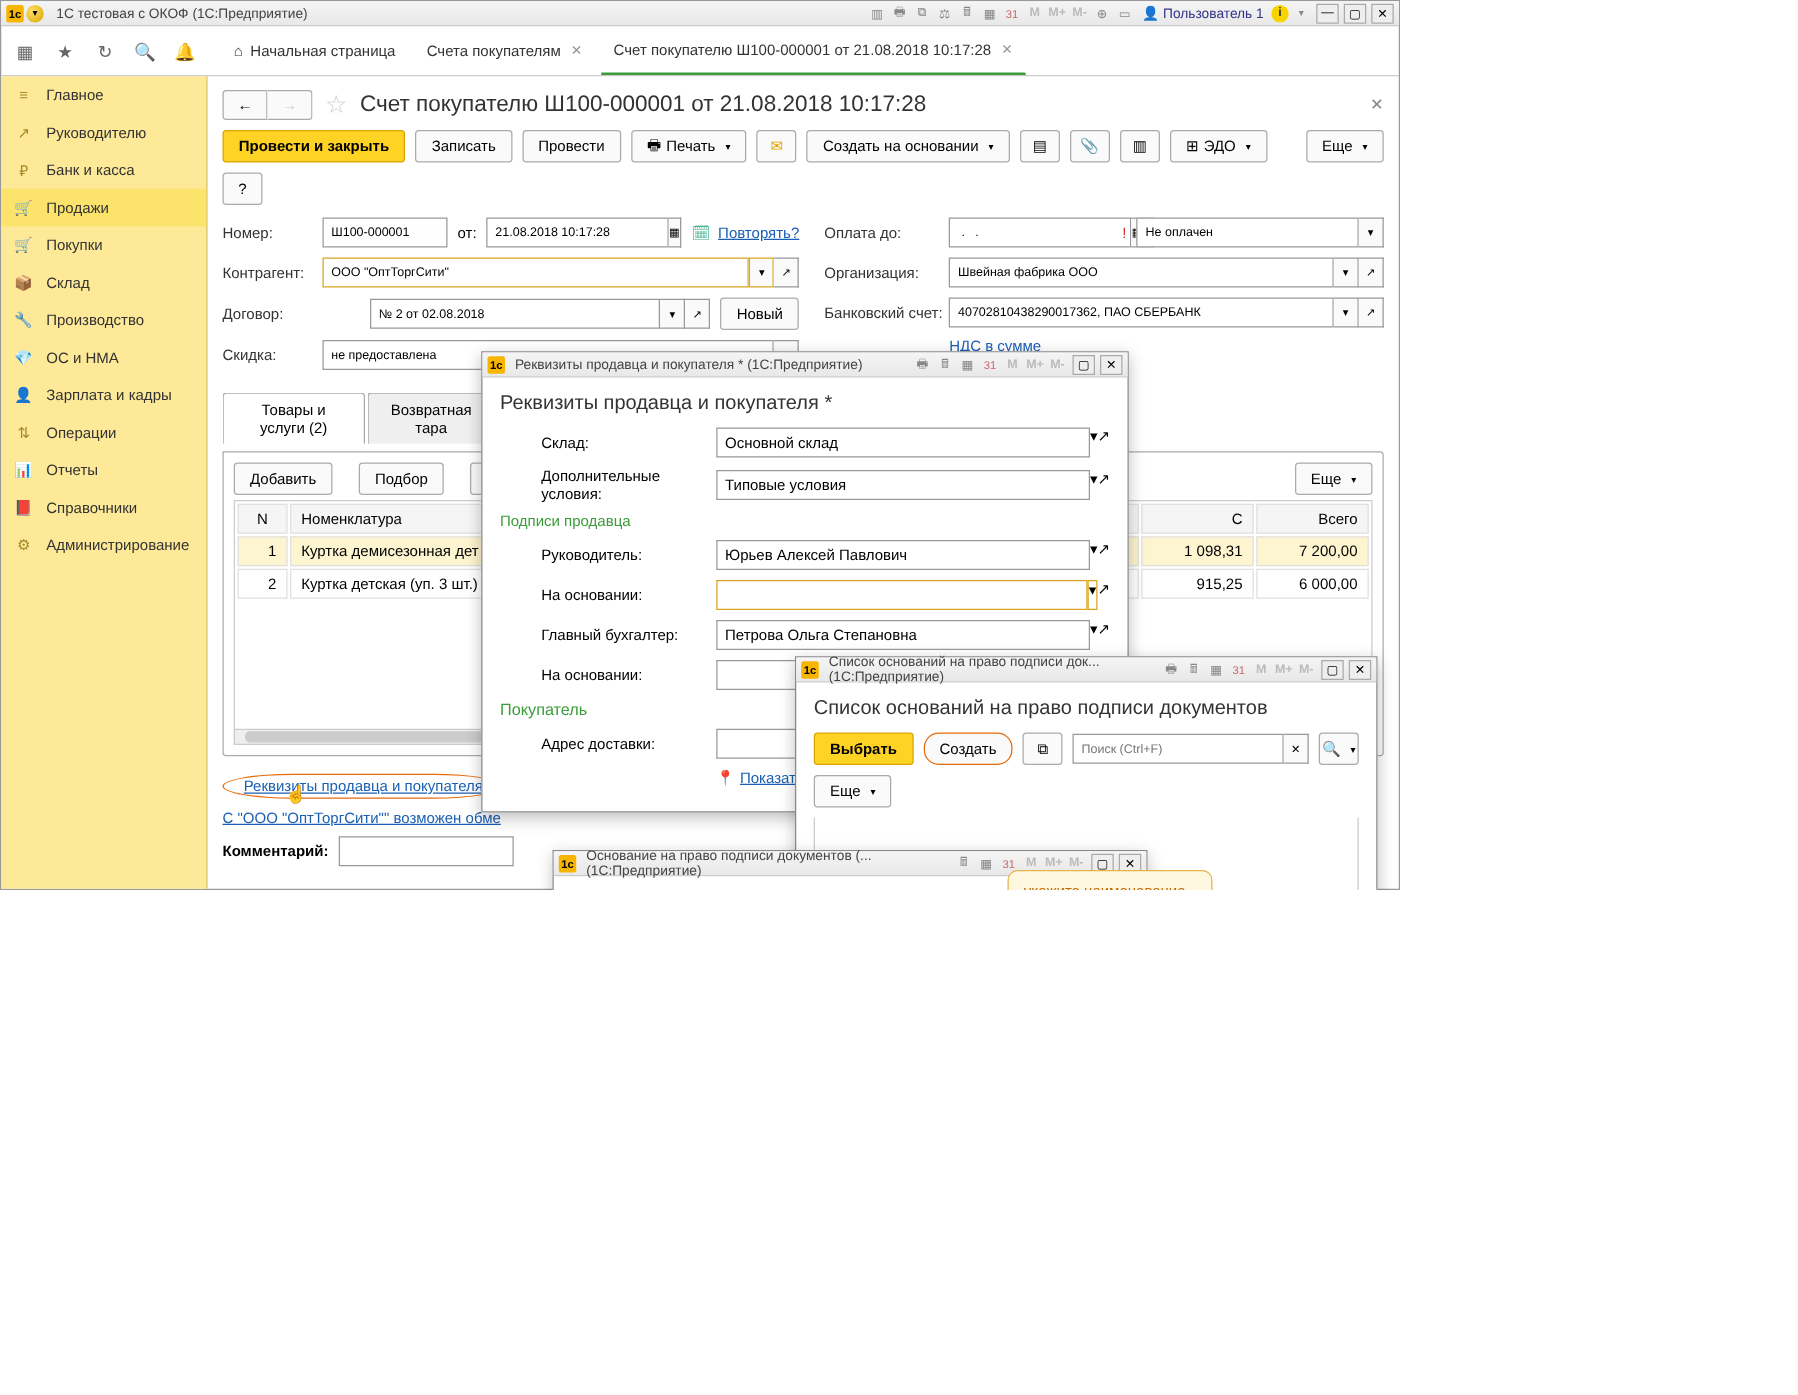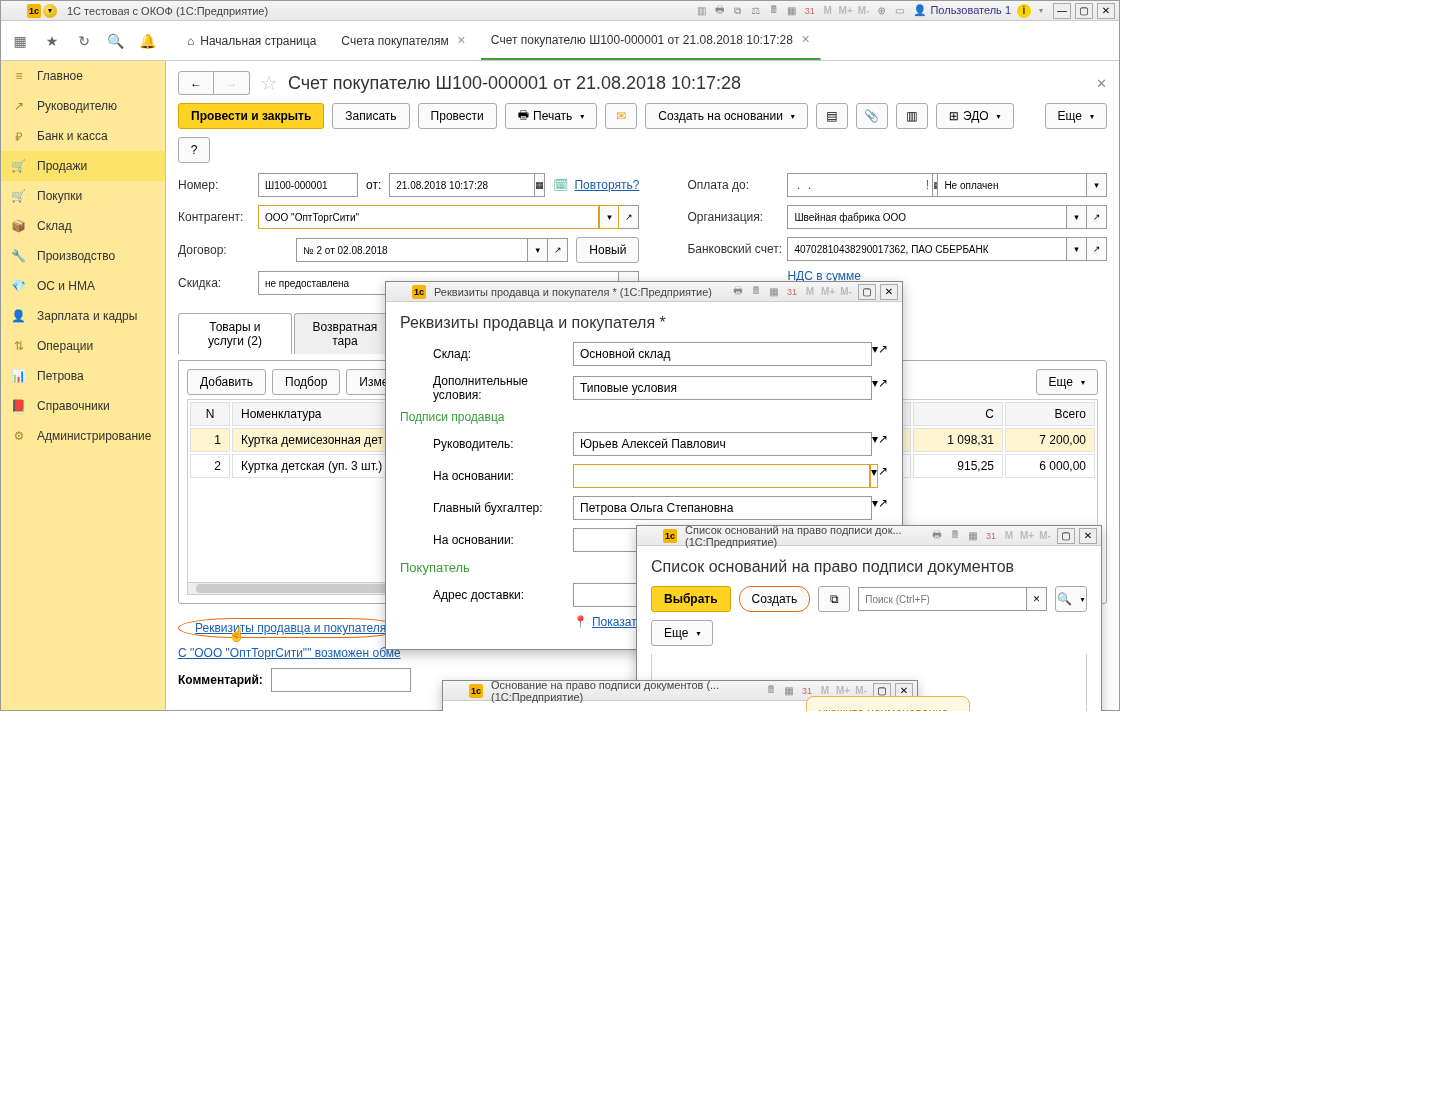--- a/index.html
+++ b/index.html
@@ -1,19 +1,19 @@
 <!DOCTYPE html>
 <html><head>
 <meta charset="utf-8">
 <style>
   * { box-sizing: border-box; margin: 0; padding: 0; font-family: Arial, sans-serif; }
   body { font-size: 12px; background: #fff; width: 1438px; position: relative; }
   .app-frame { width: 1120px; border: 1px solid #999; background: #fff; position: relative; }
   .titlebar { display: flex; align-items: center; height: 20px; background: linear-gradient(#f5f5f5,#e8e8e8); border-bottom: 1px solid #ccc; font-size: 11px; padding: 0 4px; }
-  .titlebar .logo { width: 14px; height: 14px; background: #f7b500; border-radius: 2px; display: flex; align-items: center; justify-content: center; font-size: 9px; font-weight: bold; margin-right: 2px; margin-left: 22px; }
+  .titlebar .logo { width: 14px; height: 14px; background: #f7b500; border-radius: 2px; display: flex; align-items: center; justify-content: center; font-size: 9px; font-weight: bold; margin-right: 2px; }
   .titlebar .circ { width: 14px; height: 14px; border-radius: 50%; background: radial-gradient(circle at 35% 35%, #ffe066, #d9a400); margin-right: 4px; display:flex;align-items:center;justify-content:center;font-size:8px;}
   .titlebar .title-text { flex: 1; padding-left: 6px; color: #444; }
   .titlebar-icons { display: flex; gap: 2px; align-items: center; }
   .titlebar-icons .ic { width: 16px; height: 16px; display: flex; align-items: center; justify-content: center; font-size: 10px; color: #888; }
   .titlebar-icons .ic.m { color: #bbb; font-size: 10px; font-weight: bold; }
   .titlebar-icons .user { color: #338; font-size: 11px; white-space: nowrap; padding: 0 4px; }
   .titlebar-icons .info { background: #f7d400; border-radius: 50%; width: 14px; height: 14px; color: #333; font-weight: bold; }
   .winbtn { width: 18px; height: 16px; border: 1px solid #aaa; background: #eee; margin-left: 2px; display: flex; align-items: center; justify-content: center; font-size: 10px; }
   
   .mainbar { height: 40px; border-bottom: 1px solid #ccc; display: flex; align-items: center; padding: 0 6px; gap: 6px; }
@@ -39,38 +39,38 @@
   .star-icon { font-size: 20px; color: #ccc; }
   .doc-title { font-size: 18px; color: #333; }
   .close-x { margin-left: auto; color: #888; font-size: 13px; }
   
   .toolbar-row { display: flex; align-items: center; gap: 8px; margin-bottom: 10px; flex-wrap: wrap; }
   .btn { height: 26px; padding: 0 12px; border: 1px solid #aaa; border-radius: 3px; background: #fafafa; font-size: 12px; display: flex; align-items: center; gap: 4px; }
   .btn.primary { background: #ffd324; border-color: #d9a400; font-weight: bold; }
   .btn.icon-only { width: 32px; padding: 0; justify-content: center; }
   .btn .caret { font-size: 8px; margin-left: 4px; }
   
-  .form-grid { display: flex; gap: 48px; margin-bottom: 10px; }
+  .form-grid { display: flex; gap: 20px; margin-bottom: 10px; }
   .form-col { flex: 1; }
   .form-row { display: flex; align-items: center; margin-bottom: 8px; }
   .form-label { width: 80px; font-size: 12px; color: #333; }
   .form-label.w2 { width: 100px; }
   .input { height: 24px; border: 1px solid #999; padding: 0 6px; font-size: 10px; background: #fff; }
   .input.ro { background: #fefefe; }
   .input-group { display: flex; align-items: center; }
   .input-group .input { flex: 1; border-radius: 0; }
   .input-group .ib { width: 20px; height: 24px; border: 1px solid #999; border-left: 0; background: #fafafa; display:flex;align-items:center;justify-content:center;font-size:9px; }
   .link { color: #1a5fb4; text-decoration: underline; font-size: 12px; }
   .highlight-yellow { border: 1px solid #daa520 !important; }
   
   .tabctrl { display: flex; border-bottom: 1px solid #aaa; margin-bottom: 8px; text-align: center; }
   .tabc { padding: 6px 14px; font-size: 12px; border: 1px solid #aaa; border-bottom: none; margin-bottom: -1px; background: #efefef; border-radius: 3px 3px 0 0; margin-right: 2px; }
   .tabc.active { background: #fff; }
   
-  .tbl-toolbar { display: flex; gap: 6px; margin-bottom: 4px; }
+  .tbl-toolbar { display: flex; gap: 21px; margin-bottom: 4px; }
   .table { border: 1px solid #ccc; width: 100%; }
   .table th, .table td { border: 1px solid #e0e0e0; font-size: 12px; padding: 4px 8px; text-align: left; height: 24px; }
   .table th { background: #f5f5f5; font-weight: normal; }
   .table td.num { text-align: right; }
   .table tr.sel td { background: #fdf4d0; }
   
   .hscroll { height: 12px; background: #eee; border: 1px solid #ccc; border-top: none; position: relative; }
   .hscroll .thumb { position: absolute; left: 8px; right: 40px; top: 1px; bottom: 1px; background: #ccc; border-radius: 4px; }
   
   .footer-links { margin-top: 14px; }
@@ -198,21 +198,21 @@
       <div class="sb-item">
           <span class="sb-icon">👤</span>
           <span>Зарплата и кадры</span>
         </div>
       <div class="sb-item">
           <span class="sb-icon">⇅</span>
           <span>Операции</span>
         </div>
       <div class="sb-item">
           <span class="sb-icon">📊</span>
-          <span>Петрова</span>
+          <span>Отчеты</span>
         </div>
       <div class="sb-item">
           <span class="sb-icon">📕</span>
           <span>Справочники</span>
         </div>
       <div class="sb-item">
           <span class="sb-icon">⚙</span>
           <span>Администрирование</span>
         </div>
     </div>

